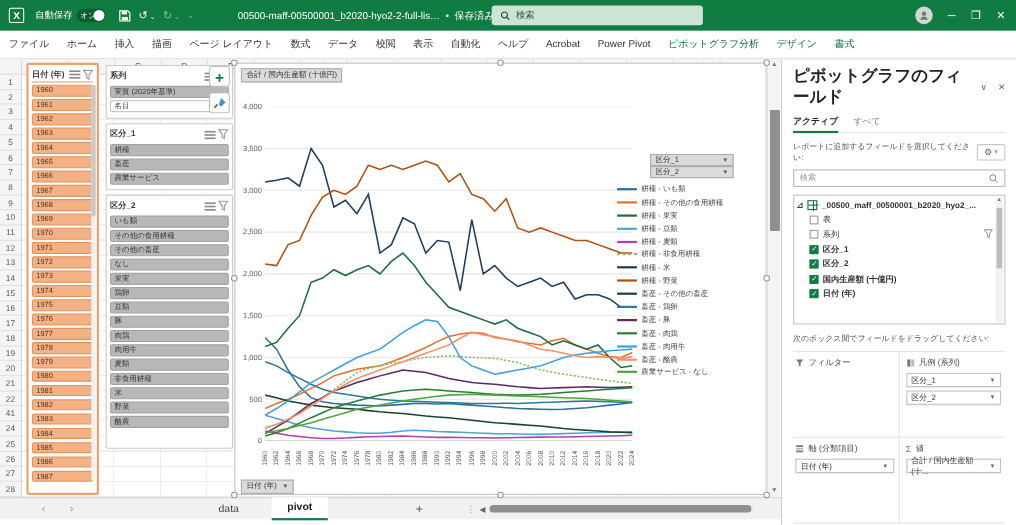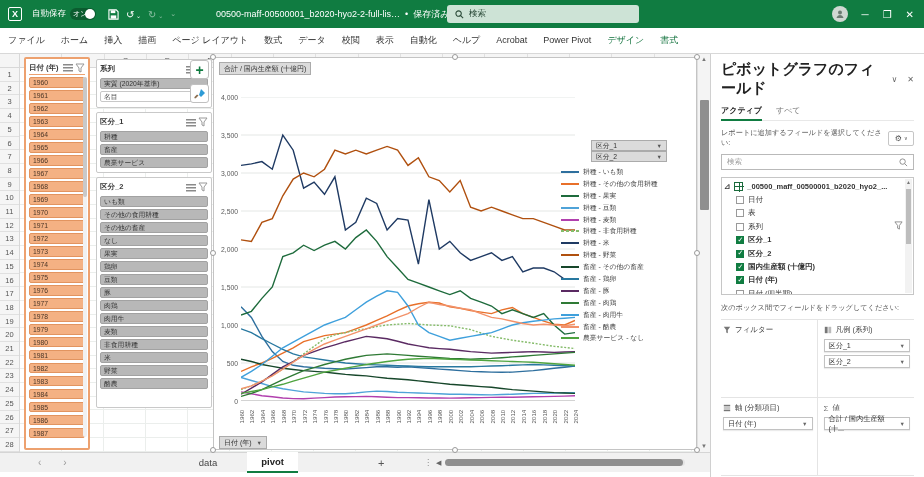--- a/index.html
+++ b/index.html
@@ -203,20 +203,21 @@
         <span class="rtab">描画</span>
         <span class="rtab">ページ レイアウト</span>
         <span class="rtab">数式</span>
         <span class="rtab">データ</span>
         <span class="rtab">校閲</span>
         <span class="rtab">表示</span>
         <span class="rtab">自動化</span>
         <span class="rtab">ヘルプ</span>
         <span class="rtab">Acrobat</span>
         <span class="rtab">Power Pivot</span>
+        <span class="rtab contextual">ピボットグラフ分析</span>
         <span class="rtab contextual">デザイン</span>
         <span class="rtab contextual">書式</span>
       </div>
   </div>
 
   <div class="corner"></div>
   <div class="col-headers" id="col-headers">
       <span class="col-letter">A</span>
       <span class="col-letter">B</span>
       <span class="col-letter">C</span>
@@ -250,21 +251,21 @@
       <div class="row-num">13</div>
       <div class="row-num">14</div>
       <div class="row-num">15</div>
       <div class="row-num">16</div>
       <div class="row-num">17</div>
       <div class="row-num">18</div>
       <div class="row-num">19</div>
       <div class="row-num">20</div>
       <div class="row-num">21</div>
       <div class="row-num">22</div>
-      <div class="row-num">23</div>
+      <div class="row-num">41</div>
       <div class="row-num">24</div>
       <div class="row-num">25</div>
       <div class="row-num">26</div>
       <div class="row-num">27</div>
       <div class="row-num">28</div>
     </div>
   <div class="gridbg"></div>
 
   <div class="slicer date">
     <div class="slicer-head">
@@ -565,24 +566,20 @@
     </div>
     <div class="fieldbox">
       <div id="field-rows">
           <div class="frow table-row">
             <span>⊿</span>
             <span class="tbl-icon"></span>
             <span class="flabel">_00500_maff_00500001_b2020_hyo2_...</span>
           </div>
           <div class="frow" style="padding-left: 12px;">
             <span class="cbox"></span>
-            <span class="flabel">日付</span>
-          </div>
-          <div class="frow" style="padding-left: 12px;">
-            <span class="cbox"></span>
             <span class="flabel">表</span>
           </div>
           <div class="frow" style="padding-left: 12px;">
             <span class="cbox"></span>
             <span class="flabel">系列</span>
             <span class="right-ic"><svg width="9" height="9" viewBox="0 0 10 10">
                 <path d="M1 1h8L6 5v4L4 8V5z" fill="none" stroke="#888" stroke-width="1"></path>
               </svg></span>
           </div>
           <div class="frow" style="padding-left: 12px;">
@@ -593,24 +590,20 @@
             <span class="cbox checked"></span>
             <span class="flabel bold">区分_2</span>
           </div>
           <div class="frow" style="padding-left: 12px;">
             <span class="cbox checked"></span>
             <span class="flabel bold">国内生産額 (十億円)</span>
           </div>
           <div class="frow" style="padding-left: 12px;">
             <span class="cbox checked"></span>
             <span class="flabel bold">日付 (年)</span>
-          </div>
-          <div class="frow" style="padding-left: 12px;">
-            <span class="cbox"></span>
-            <span class="flabel">日付 (四半期)</span>
           </div>
         </div>
       <div class="fscroll">
           <span class="a">▲</span>
           <div class="t"></div>
         </div>
     </div>
     <div class="drag-instr">次のボックス間でフィールドをドラッグしてください:</div>
     <div class="areas">
       <div class="area">

